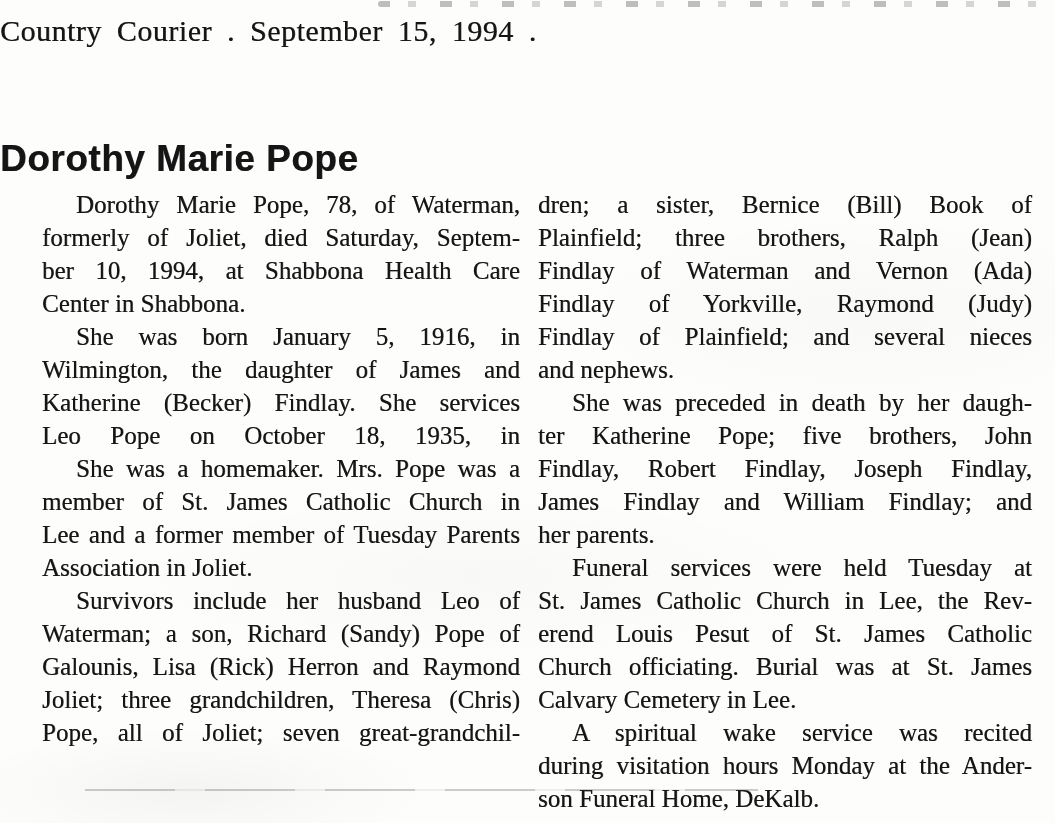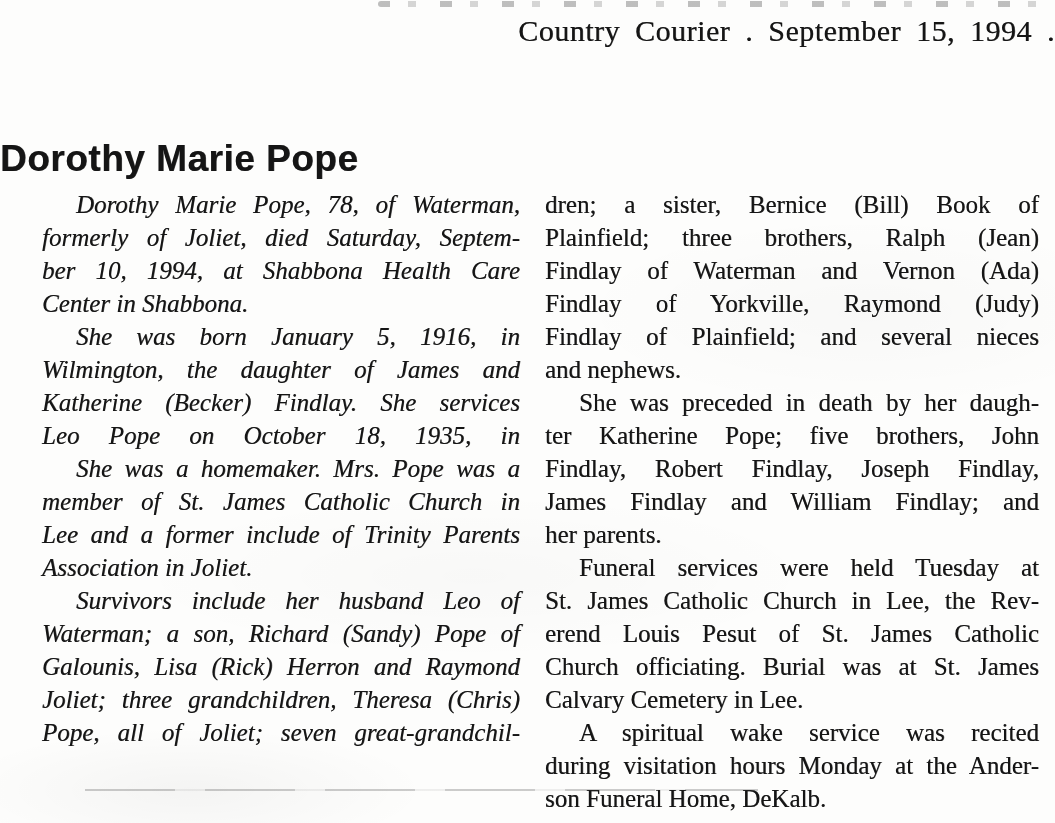--- a/index.html
+++ b/index.html
@@ -46,21 +46,21 @@
       rgba(55,55,55,0.5) 0 90px,
       rgba(55,55,55,0.15) 90px 120px);
     opacity: 0.5;
   }
 
   .masthead {
     position: absolute;
     top: 12px;
     left: 0;
     width: 100%;
-    text-align: right;
+    text-align: left;
     font-size: 30px;
     line-height: 38px;
     letter-spacing: 0.5px;
     word-spacing: 7px;
     text-shadow: 0.4px 0.2px 0 rgba(20,20,20,0.65);
   }
 
   .title {
     position: absolute;
     top: 139px;
@@ -76,21 +76,21 @@
     text-shadow: 0.5px 0.3px 0 rgba(20,20,20,0.7);
   }
 
   .columns {
     position: absolute;
     top: 188px;
     left: 42px;
     display: flex;
   }
   .col { flex: 0 0 auto; }
-  .col-left  { width: 478px; margin-right: 25px; font-style: italic; }
+  .col-left  { width: 478px; margin-right: 18px; }
   .col-right { width: 494px; }
 
   .para { margin: 0; padding: 0; }
   .line {
     height: 33px;
     line-height: 33px;
     font-size: 25px;
     text-align: justify;
     text-align-last: justify;
     text-shadow: 0.4px 0.2px 0 rgba(20,20,20,0.6);
@@ -116,21 +116,21 @@
         </div>
         <div class="para">
           <div class="line indent">She was born January 5, 1916, in</div>
           <div class="line">Wilmington, the daughter of James and</div>
           <div class="line">Katherine (Becker) Findlay. She services</div>
           <div class="line">Leo Pope on October 18, 1935, in</div>
         </div>
         <div class="para">
           <div class="line indent">She was a homemaker. Mrs. Pope was a</div>
           <div class="line">member of St. James Catholic Church in</div>
-          <div class="line">Lee and a former include of Trinity Parents</div>
+          <div class="line">Lee and a former member of Tuesday Parents</div>
           <div class="line endline">Association in Joliet.</div>
         </div>
         <div class="para">
           <div class="line indent">Survivors include her husband Leo of</div>
           <div class="line">Waterman; a son, Richard (Sandy) Pope of</div>
           <div class="line">Galounis, Lisa (Rick) Herron and Raymond</div>
           <div class="line">Joliet; three grandchildren, Theresa (Chris)</div>
           <div class="line">Pope, all of Joliet; seven great-grandchil-</div>
         </div>
       </div>

